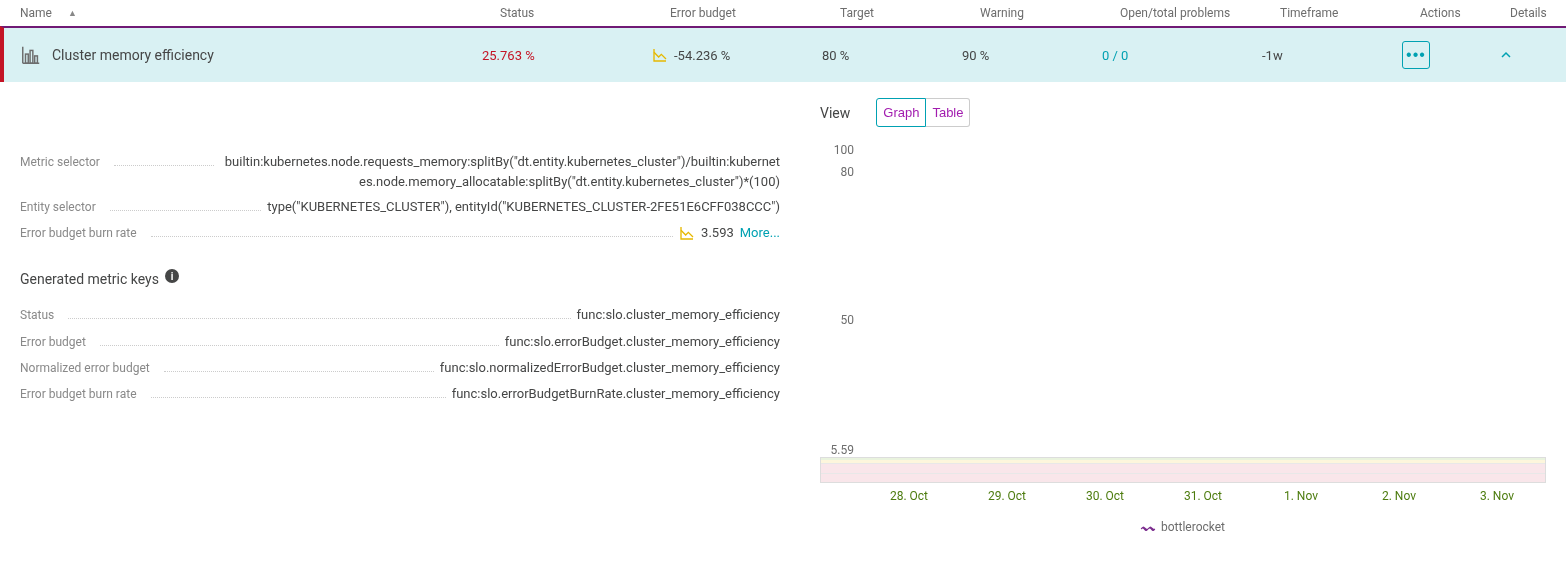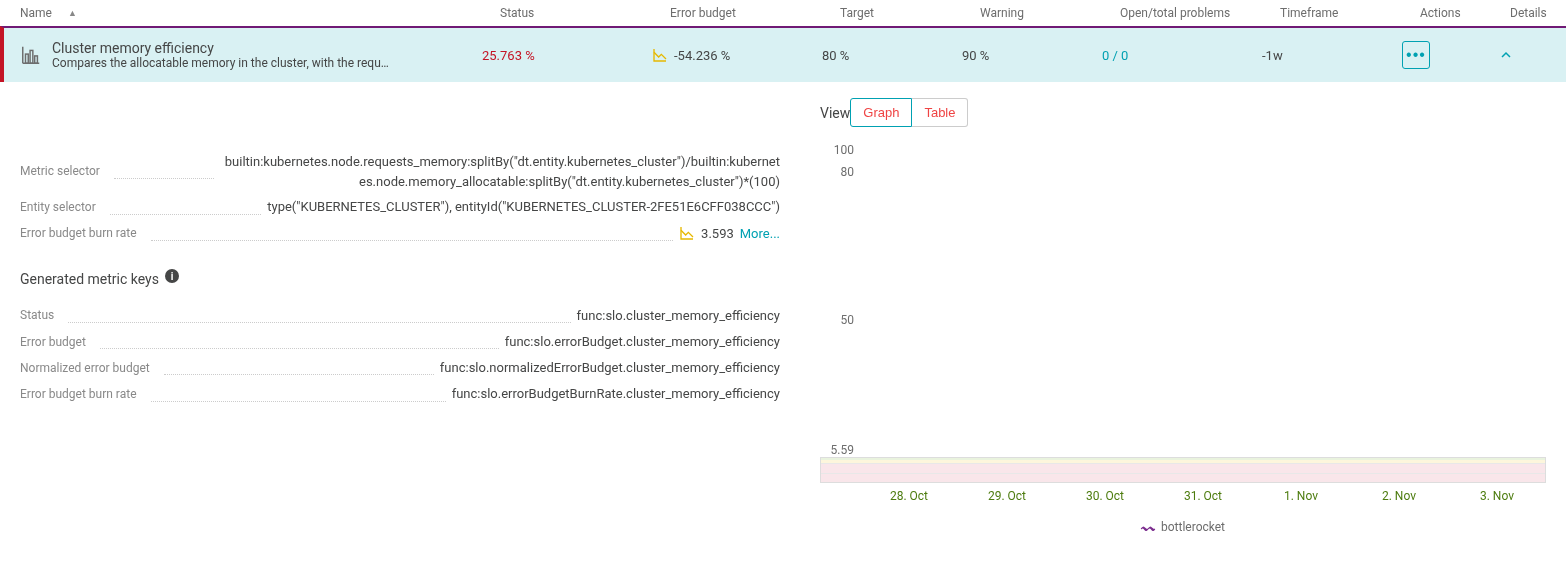--- a/index.html
+++ b/index.html
@@ -30,36 +30,36 @@
   .row-timeframe { flex: 0 0 140px; }
   .row-actions { flex: 0 0 90px; display:flex; align-items:center; }
   .row-details { flex: 0 0 76px; display:flex; align-items:center; }
   .actions-btn { width: 28px; height: 28px; border: 1px solid #00a1b2; border-radius: 3px; background: transparent; display:flex; align-items:center; justify-content:center; color:#00a1b2; cursor:pointer; font-size: 16px; letter-spacing: 1px; }
   .details-btn { width: 28px; height: 28px; border: none; background: transparent; display:flex; align-items:center; justify-content:center; color:#00a1b2; cursor:pointer; }
   
   .expanded { display: flex; padding: 16px 0 16px 20px; gap: 40px; }
   .left-panel { flex: 0 0 760px; padding-top: 54px; }
   .right-panel { flex: 1 1 auto; padding-right: 20px; }
   
-  .kv-row { display: flex; align-items: center; margin-bottom: 6px; font-size: 13px; line-height: 1.6; }
+  .kv-row { display: flex; align-items: flex-start; margin-bottom: 6px; font-size: 13px; line-height: 1.6; }
   .kv-label { color: #898989; font-size: 12px; flex: 0 0 auto; white-space: nowrap; margin-right: 8px; padding-top: 1px; }
   .kv-dots { flex: 1 1 auto; border-bottom: 1px dotted #ccc; height: 13px; margin: 0 6px; min-width: 10px; position: relative; top: 1px; }
   .kv-value { color: #454646; text-align: right; max-width: 620px; word-break: break-word; line-height: 1.5; }
   .kv-value.multi { display:block; }
   
   .burn-row { display:flex; align-items:center; justify-content:flex-end; gap:6px; }
   .more-link { color: #00a1b2; cursor: pointer; }
   
   .section-title { font-size: 14px; color: #454646; margin: 28px 0 18px 0; display:flex; align-items:center; gap:6px; }
   .info-icon { width: 14px; height: 14px; border-radius: 50%; background:#454646; color:#fff; font-size:10px; display:inline-flex; align-items:center; justify-content:center; font-weight:bold; position:relative; top:-3px; }
   
-  .view-row { display:flex; align-items:center; gap:0; margin-bottom: 16px; }
+  .view-row { display:flex; align-items:center; gap:26px; margin-bottom: 16px; }
   .view-label { font-size: 14px; color:#454646; }
   .toggle-group { display:inline-flex; }
-  .toggle-btn { border: 1px solid #ccc; padding: 6px 12px; font-size: 13px; background:#fff; color:#ef4444; cursor:pointer; }
+  .toggle-btn { border: 1px solid #ccc; padding: 6px 6px; font-size: 13px; background:#fff; color:#a21caf; cursor:pointer; }
   .toggle-btn:first-child { border-radius: 3px 0 0 3px; }
   .toggle-btn:last-child { border-radius: 0 3px 3px 0; border-left: none; }
   .toggle-btn.active { border-color: #00a1b2; position:relative; z-index:1; }
   
   .chart-wrap { position: relative; height: 340px; display:flex;flex-direction:column; }
   .y-axis { width: 40px; display:flex; flex-direction:column; justify-content:space-between; align-items:flex-end; font-size:12px; color:#6d6d6d; padding-right:6px; height: 314px; }
   .plot { flex:1; position:relative; border:1px solid #ddd; height: 314px; }
   .band-green { position:absolute; left:0; right:0; top:0; height:10%; background:#e9f3de; }
   .band-yellow { position:absolute; left:0; right:0; top:10%; height:10%; background:#fdf6dc; }
   .band-red   { position:absolute; left:0; right:0; top:20%; bottom:0; background:#f9e6ea; }
@@ -93,21 +93,20 @@
     <svg width="22" height="22" viewBox="0 0 24 24" fill="none" stroke="#6d6d6d" stroke-width="1.6">
       <line x1="3" y1="3" x2="3" y2="21"></line>
         <line x1="3" y1="21" x2="21" y2="21"></line>
       <rect x="6" y="11" width="3" height="10"></rect>
         <rect x="11" y="7" width="3" height="14"></rect>
         <rect x="16" y="13" width="3" height="8"></rect>
     </svg>
   </div>
   <div class="row-name">
     <div class="title">Cluster memory efficiency</div>
-    <div class="desc">Compares the allocatable memory in the cluster, with the requ…</div>
   </div>
   <div class="row-status">25.763 %</div>
   <div class="row-error-budget">
     <svg width="16" height="16" viewBox="0 0 24 24" fill="none" stroke="#e6b800" stroke-width="2">
       <polyline points="3 3 3 21 21 21"></polyline>
         <polyline points="3 8 10 15 14 11 21 18"></polyline>
     </svg>
     <span>-54.236 %</span>
   </div>
   <div class="row-target">80 %</div>

